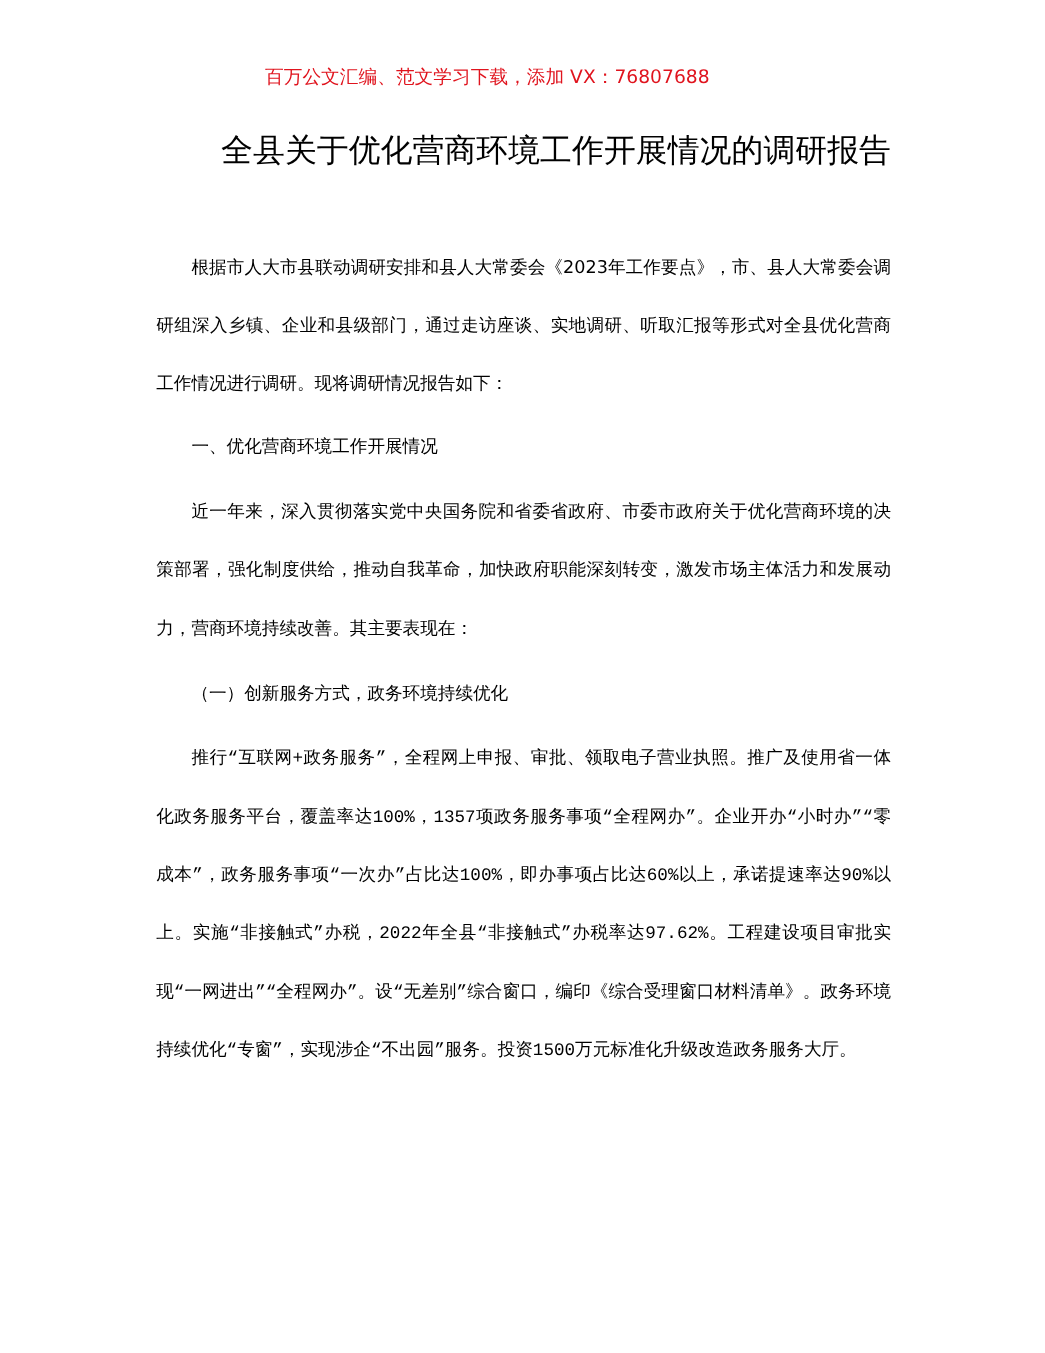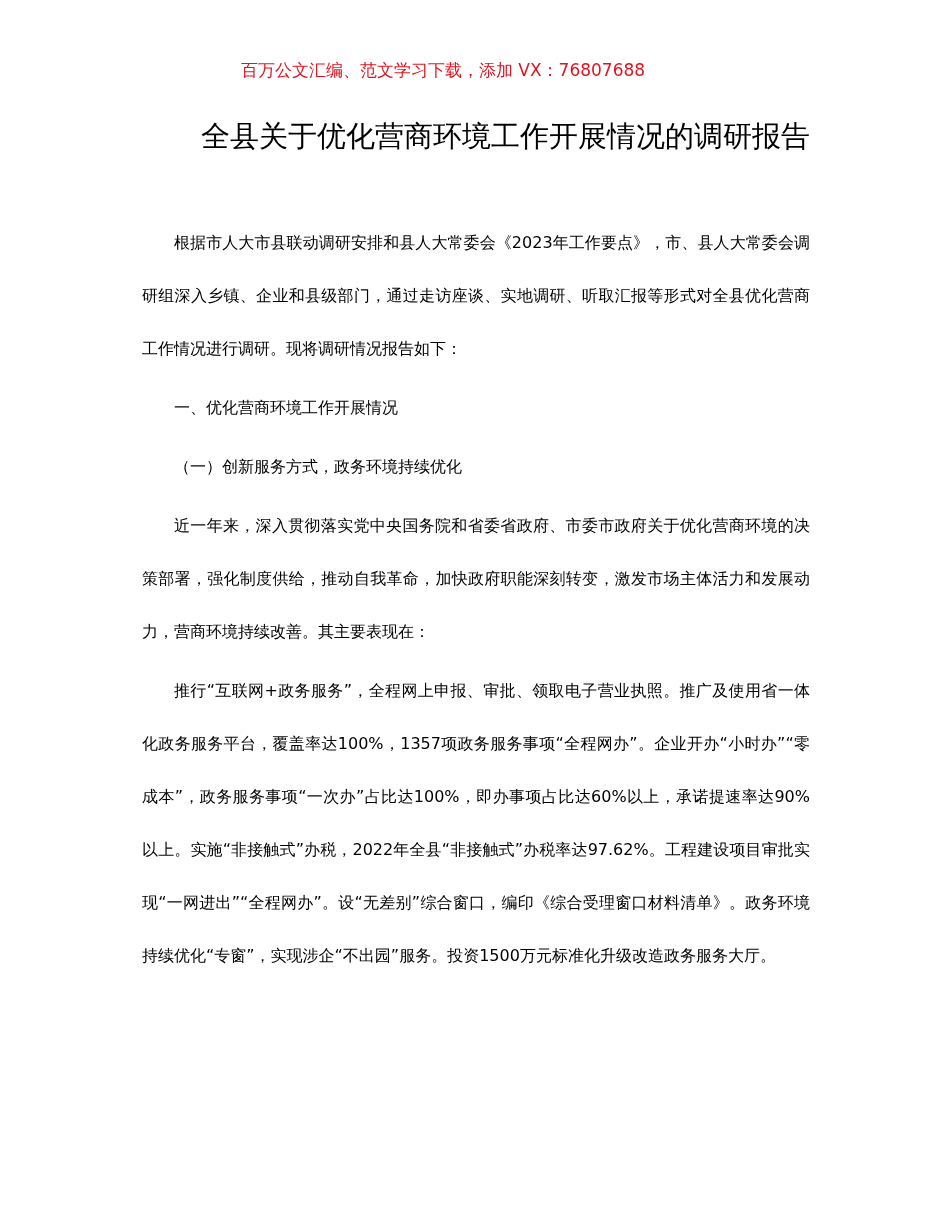--- a/index.html
+++ b/index.html
@@ -42,28 +42,28 @@
       width: 668px;
       font-size: 16px;
       line-height: 53px;
       text-align: justify;
       color: #000;
     }
     .para {
       margin: 0;
       text-indent: 2em;
     }
-    .para.gap { margin-top: 6px; }
+    .para.gap { margin-top: 6px; font-family: Liberation Mono, monospace; }
   </style>
 </head>
 <body>
 
 <div class="watermark">百万公文汇编、范文学习下载，添加 VX：76807688</div>
 
 <div class="title">全县关于优化营商环境工作开展情况的调研报告</div>
 
 <div class="body-text" style="top: 216px;">
   <p class="para">根据市人大市县联动调研安排和县人大常委会《2023年工作要点》，市、县人大常委会调研组深入乡镇、企业和县级部门，通过走访座谈、实地调研、听取汇报等形式对全县优化营商工作情况进行调研。现将调研情况报告如下：</p>
   <p class="para gap">一、优化营商环境工作开展情况</p>
+  <p class="para gap">近一年来，深入贯彻落实党中央国务院和省委省政府、市委市政府关于优化营商环境的决策部署，强化制度供给，推动自我革命，加快政府职能深刻转变，激发市场主体活力和发展动力，营商环境持续改善。其主要表现在：</p>
   <p class="para gap">（一）创新服务方式，政务环境持续优化</p>
-  <p class="para gap">近一年来，深入贯彻落实党中央国务院和省委省政府、市委市政府关于优化营商环境的决策部署，强化制度供给，推动自我革命，加快政府职能深刻转变，激发市场主体活力和发展动力，营商环境持续改善。其主要表现在：</p>
   <p class="para gap">推行“互联网+政务服务”，全程网上申报、审批、领取电子营业执照。推广及使用省一体化政务服务平台，覆盖率达100%，1357项政务服务事项“全程网办”。企业开办“小时办”“零成本”，政务服务事项“一次办”占比达100%，即办事项占比达60%以上，承诺提速率达90%以上。实施“非接触式”办税，2022年全县“非接触式”办税率达97.62%。工程建设项目审批实现“一网进出”“全程网办”。设“无差别”综合窗口，编印《综合受理窗口材料清单》。政务环境持续优化“专窗”，实现涉企“不出园”服务。投资1500万元标准化升级改造政务服务大厅。</p>
 </div>
 
 </body></html>

